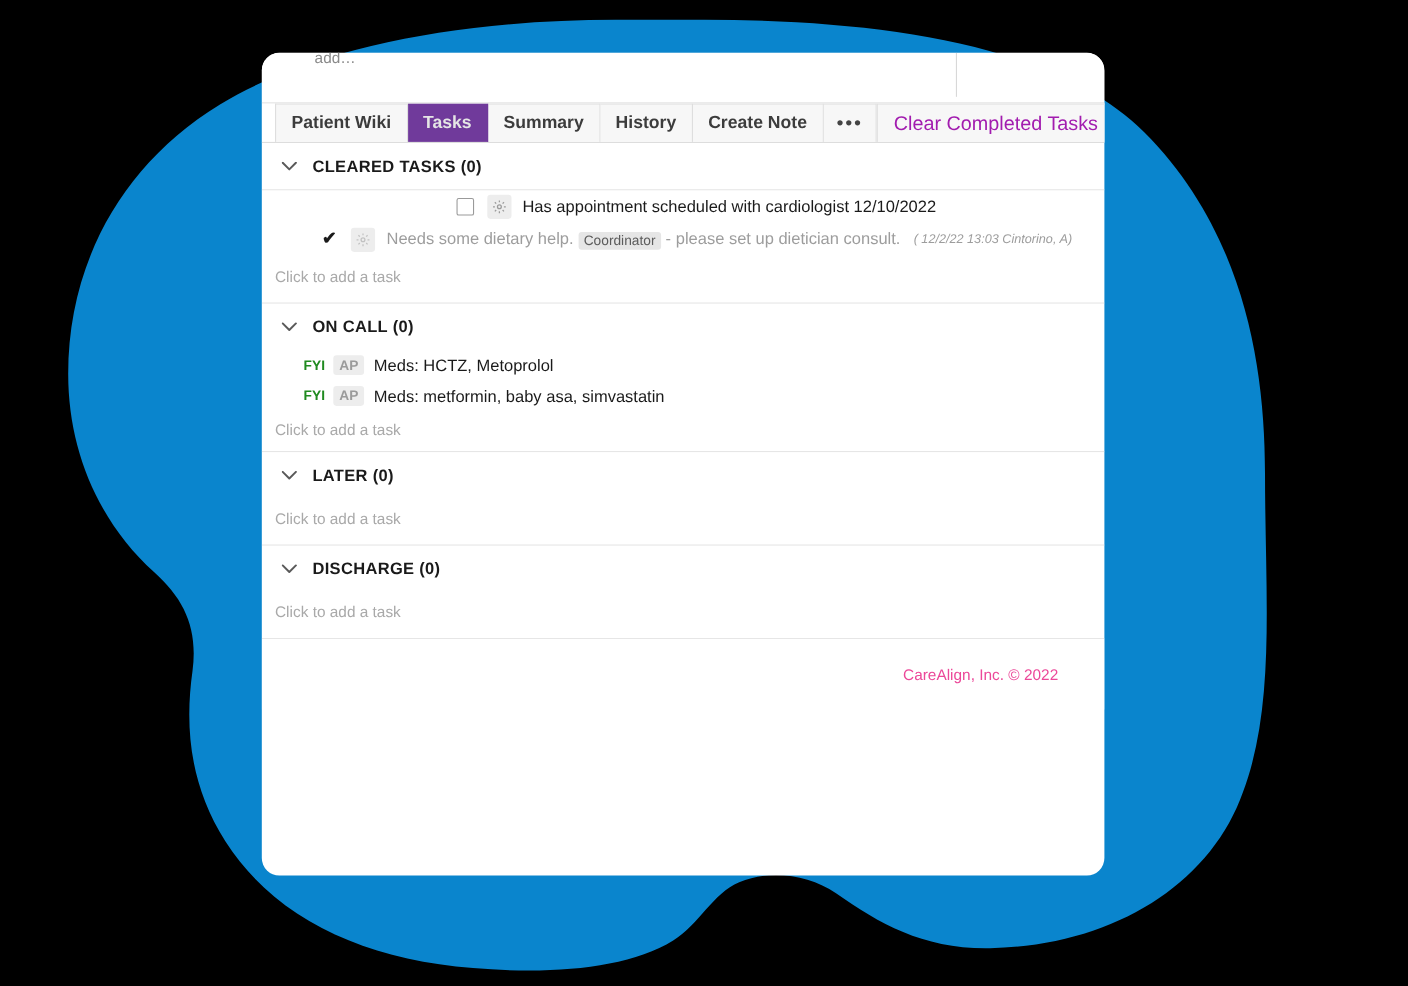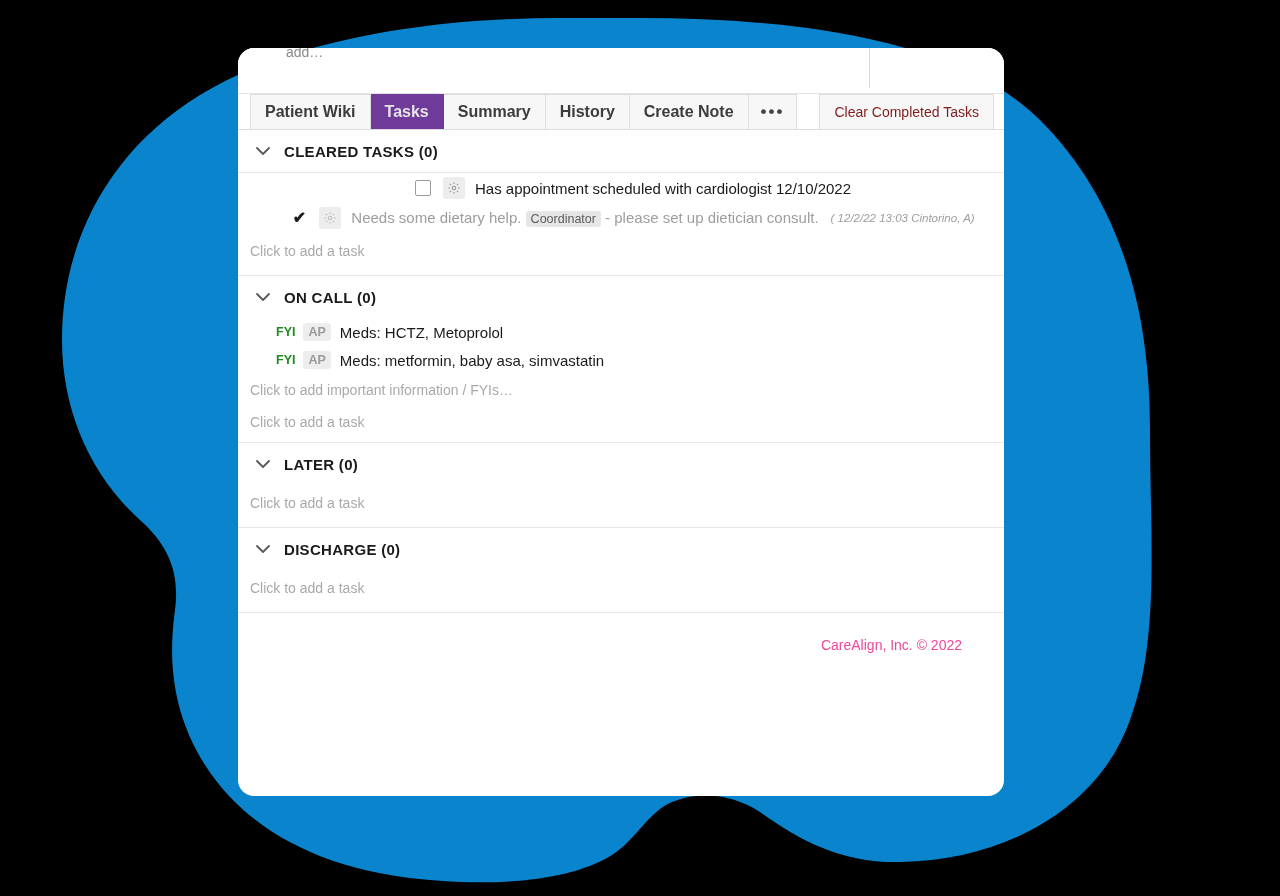--- a/index.html
+++ b/index.html
@@ -96,22 +96,22 @@
     letter-spacing: 2px;
     font-size: 17px;
     color: #444;
     padding: 0 12px;
   }
   .tab-spacer { width: 22px; }
   .action-btn {
     display: flex;
     align-items: center;
     padding: 0 14px;
-    font-size: 14px;
-    color: #7f1d1d;
+    font-size: 18px;
+    color: #a21caf;
     background: #f7f7f7;
     border: 1px solid #dedede;
     border-bottom: none;
     white-space: nowrap;
     cursor: pointer;
   }
 
   
   .section {
     border-bottom: 1px solid #e6e6e6;
@@ -367,21 +367,20 @@
           <span class="ap-chip">AP</span>
           <span class="fyi-text">Meds: HCTZ, Metoprolol</span>
         </div>
 
         <div class="fyi-row">
           <span class="fyi-tag" style="color: rgb(31, 138, 31);">FYI</span>
           <span class="ap-chip">AP</span>
           <span class="fyi-text">Meds: metformin, baby asa, simvastatin</span>
         </div>
 
-        <div class="add-hint tight">Click to add important information / FYIs…</div>
         <div class="add-hint tight">Click to add a task</div>
       </div>
     </div>
 
     <div class="section">
       <div class="section-header">
         <span class="chevron">
           <svg width="14" height="9" viewBox="0 0 14 9">
               <path d="M1 1 L7 7 L13 1" stroke="#5a5a5a" stroke-width="1.8" fill="none" stroke-linecap="round" stroke-linejoin="round"></path>
             </svg>

